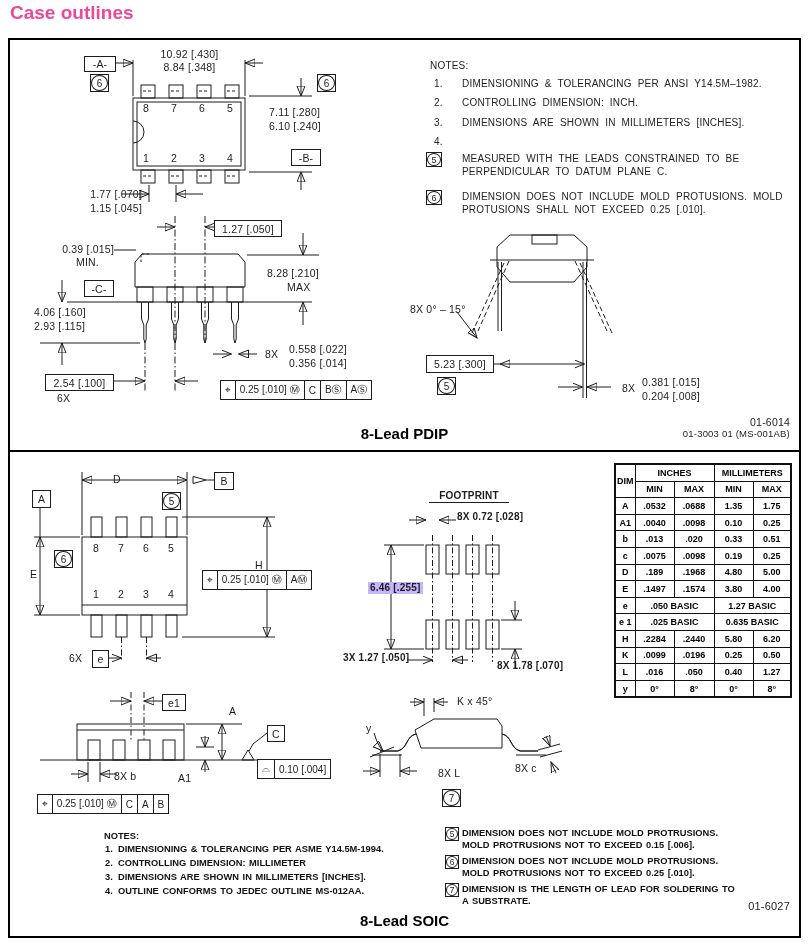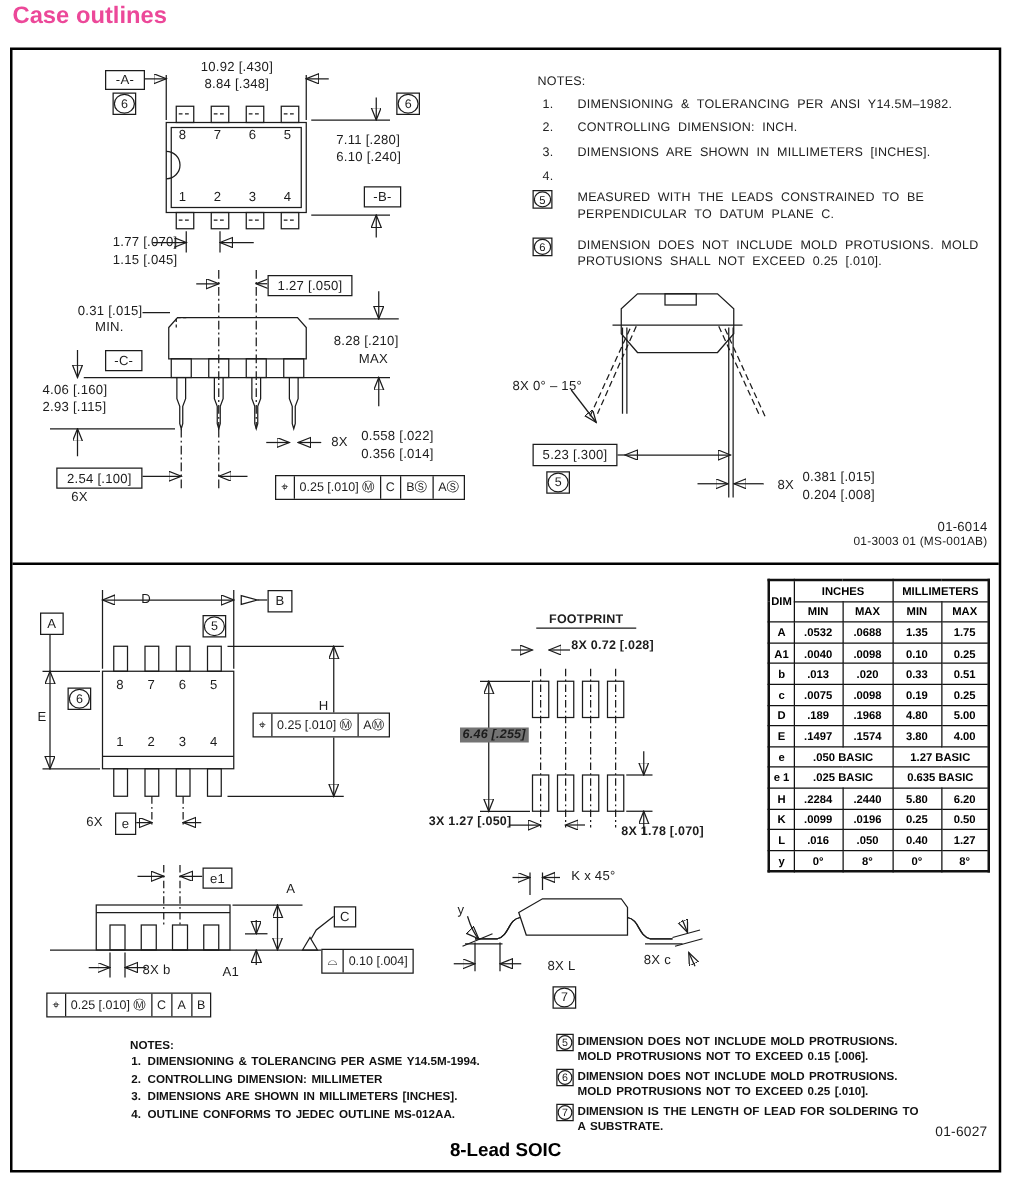--- a/index.html
+++ b/index.html
@@ -7,21 +7,21 @@
         font-family:"Liberation Sans",sans-serif;color:#1c1c1c;}
   .page-title{position:absolute;left:10px;top:2px;font-size:19px;font-weight:bold;color:#ec4899;}
   .frame{position:absolute;left:8px;top:38px;width:789px;height:896px;border:2px solid #000;background:#fff;}
   .divider{position:absolute;left:0;top:410px;width:100%;border-top:2px solid #000;height:0;}
   svg.linework{position:absolute;left:0;top:0;}
   svg.linework line,svg.linework path,svg.linework rect,svg.linework polyline{stroke:#1c1c1c;fill:none;stroke-width:1;}
   .t{position:absolute;white-space:nowrap;font-size:10.5px;letter-spacing:.2px;line-height:12px;}
   .tc{text-align:center;}
   .tr{text-align:right;}
   .bold{font-weight:bold;}
-  .bg{background:#737373;padding:0 2px;font-style:italic;}
+  .bg{background:#c4b5fd;padding:0 2px;}
   .box{position:absolute;border:1.2px solid #1c1c1c;background:#fff;display:flex;align-items:center;
        justify-content:center;font-size:10.5px;}
   .flag{position:absolute;width:19px;height:18px;border:1.1px solid #1c1c1c;background:#fff;box-sizing:border-box;}
   .flag::before{content:"";position:absolute;inset:0;border:1.1px solid #1c1c1c;border-radius:50%;}
   .flag b{position:absolute;inset:0;display:flex;align-items:center;justify-content:center;
           font-size:10px;font-weight:normal;}
   .flag.sm{width:14px;height:14px;}
   .flag.sm b{font-size:8.5px;}
   .fcf{position:absolute;display:flex;border:1.3px solid #1c1c1c;background:#fff;height:18px;align-items:stretch;}
   .fcf span{display:flex;align-items:center;padding:0 4px;font-size:10px;border-left:1.3px solid #1c1c1c;white-space:nowrap;}
@@ -266,21 +266,21 @@
     <span class="t" style="left:133px;top:112px">1</span>
     <span class="t" style="left:161px;top:112px">2</span>
     <span class="t" style="left:189px;top:112px">3</span>
     <span class="t" style="left:217px;top:112px">4</span>
     <span class="t tr" style="left:52px;top:148px;width:80px">1.77 [.070]</span>
     <span class="t tr" style="left:52px;top:162px;width:80px">1.15 [.045]</span>
 
     <span class="box" style="left:204px;top:180px;width:66px;height:15px">
         <i class="t" style="position:static;font-style:normal">1.27 [.050]</i>
       </span>
-    <span class="t tr" style="left:40px;top:203px;width:64px">0.31 [.015]</span>
+    <span class="t tr" style="left:40px;top:203px;width:64px">0.39 [.015]</span>
     <span class="t" style="left:66px;top:216px">MIN.</span>
     <span class="box" style="left:74px;top:240px;width:28px;height:15px">
         <i class="t" style="position:static;font-style:normal">-C-</i>
       </span>
     <span class="t" style="left:257px;top:227px">8.28 [.210]</span>
     <span class="t" style="left:277px;top:241px">MAX</span>
     <span class="t" style="left:24px;top:266px">4.06 [.160]</span>
     <span class="t" style="left:24px;top:280px">2.93 [.115]</span>
     <span class="t" style="left:255px;top:308px">8X</span>
     <span class="t" style="left:279px;top:303px">0.558 [.022]</span>
@@ -322,20 +322,21 @@
     <span class="note" style="left:452px;top:113px">MEASURED WITH THE LEADS CONSTRAINED TO BE</span>
     <span class="note" style="left:452px;top:126px">PERPENDICULAR TO DATUM PLANE C.</span>
     <span class="flag" style="left:416px;top:150px;width:16px;height:15px">
         <b style="font-size:9px">6</b>
       </span>
     <span class="note" style="left:452px;top:151px">DIMENSION DOES NOT INCLUDE MOLD PROTUSIONS. MOLD</span>
     <span class="note" style="left:452px;top:164px">PROTUSIONS SHALL NOT EXCEED 0.25 [.010].</span>
 
     <span class="t tr" style="left:600px;top:376px;width:180px">01-6014</span>
     <span class="t tr" style="left:600px;top:388px;width:180px;font-size:9.5px">01-3003  01  (MS-001AB)</span>
+    <div class="panel-title" style="top:385px">8-Lead PDIP</div>
 
     <div class="divider"></div>
 
     <span class="t" style="left:103px;top:433px">D</span>
     <span class="box" style="left:204px;top:432px;width:18px;height:16px">
         <i class="t" style="position:static;font-style:normal">B</i>
       </span>
     <span class="box" style="left:22px;top:450px;width:17px;height:16px">
         <i class="t" style="position:static;font-style:normal">A</i>
       </span>

